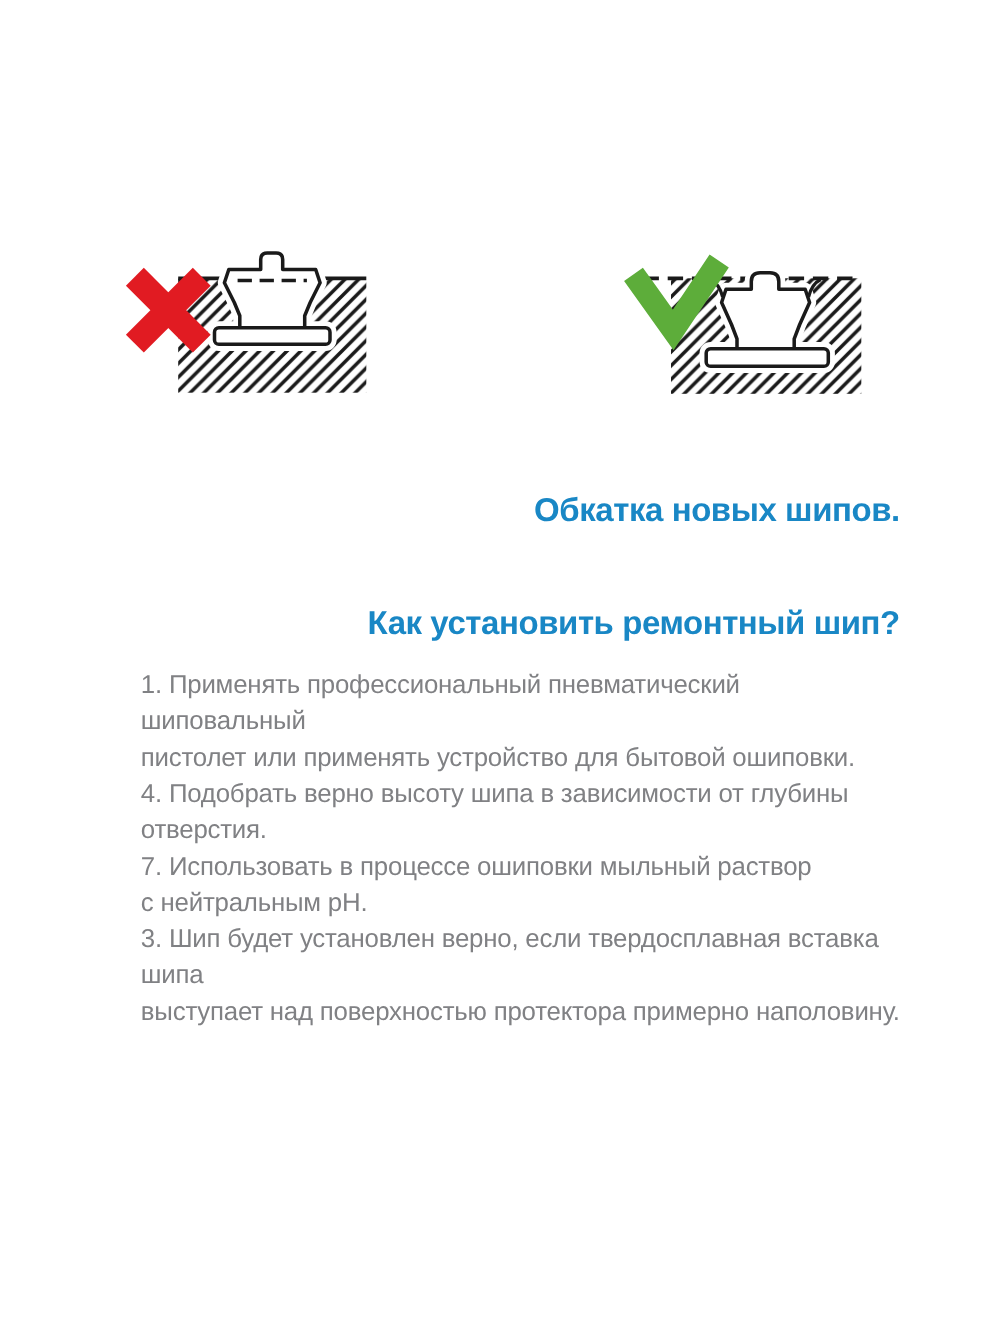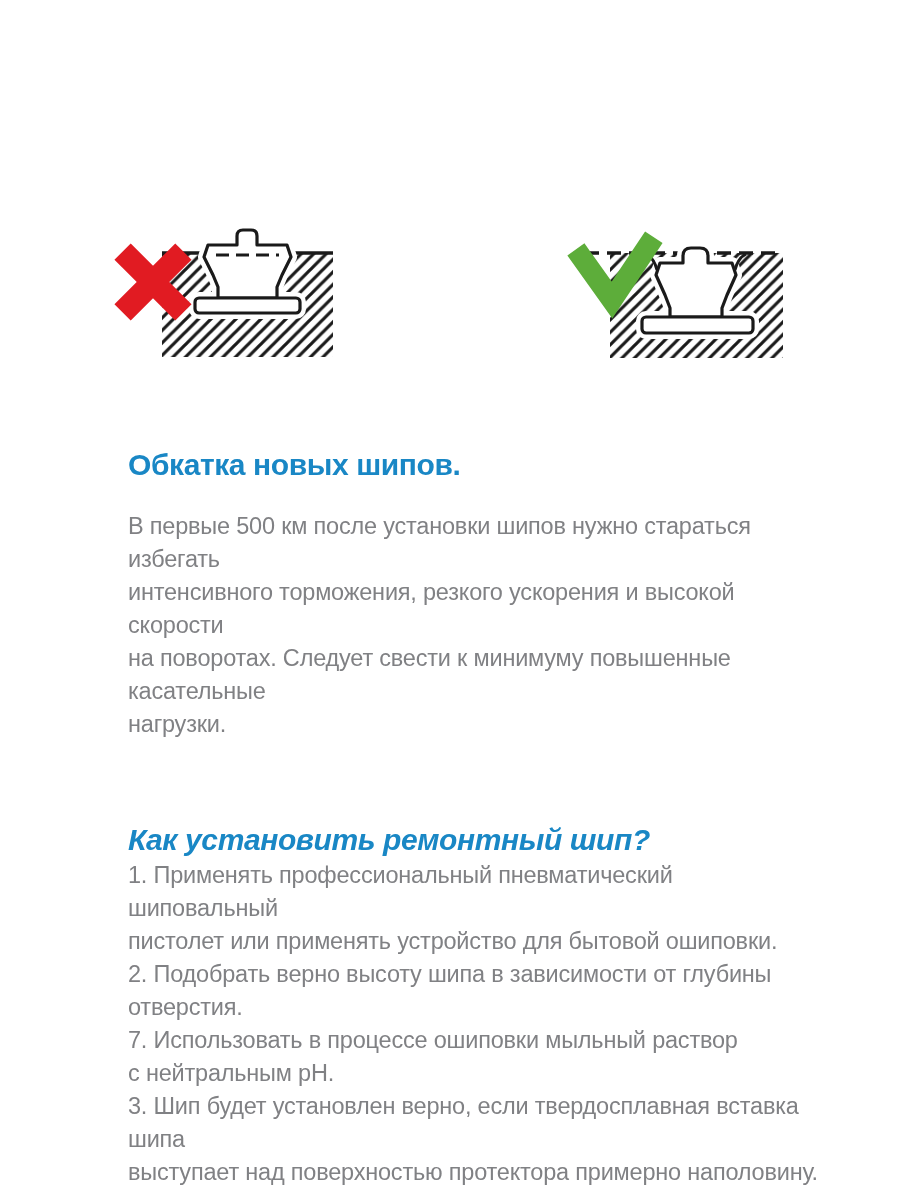--- a/index.html
+++ b/index.html
@@ -32,34 +32,35 @@
     margin-left: 128px;
     width: 690px;
   }
   h2.section-heading {
     margin: 0;
     font-size: 30px;
     line-height: 38px;
     font-weight: bold;
     letter-spacing: -0.4px;
     color: #1987c5;
+    text-align: right;
   }
   #heading-1 { margin-top: 76px; }
-  #heading-2 { margin-top: 80px; font-style: italic; }
+  #heading-2 { margin-top: 64px; }
 
   .body-text {
     margin: 0;
     font-size: 23.5px;
     line-height: 33px;
     letter-spacing: -0.2px;
     color: #808184;
     white-space: pre-line;
   }
   #paragraph-1 { margin-top: 26px; }
-  .items { }
+  .items { margin-top: 20px; }
   .items .body-text { margin: 0; }
 </style>
 </head>
 <body>
 
 <div class="figures">
 
   <svg class="figure incorrect" viewBox="0 0 240 150">
     <defs>
       <pattern id="hatchL" patternUnits="userSpaceOnUse" width="12.5" height="12.5">
@@ -118,31 +119,27 @@
 
     <path d="M22,38 L52,80 L88,26" fill="none" stroke="#5dad3a" stroke-width="21" stroke-linecap="square" stroke-linejoin="miter"></path>
   </svg>
 
 </div>
 
 <div class="content">
 
   <h2 id="heading-1" class="section-heading">Обкатка новых шипов.</h2>
 
-  <p id="paragraph-1" class="body-text">В первые 500 км после установки шипов нужно стараться избегать
-интенсивного торможения, резкого ускорения и высокой скорости
-на поворотах. Следует свести к минимуму повышенные касательные
-нагрузки.</p>
 
   <h2 id="heading-2" class="section-heading">Как установить ремонтный шип?</h2>
 
   <div class="items">
     <div class="body-text">1. Применять профессиональный пневматический шиповальный
 пистолет или применять устройство для бытовой ошиповки.</div>
-    <div class="body-text">2. Подобрать верно высоту шипа в зависимости от глубины
+    <div class="body-text">4. Подобрать верно высоту шипа в зависимости от глубины
 отверстия.</div>
     <div class="body-text">7. Использовать в процессе ошиповки мыльный раствор
 с нейтральным pH.</div>
     <div class="body-text">3. Шип будет установлен верно, если твердосплавная вставка шипа
 выступает над поверхностью протектора примерно наполовину.</div>
   </div>
 
 </div>
 
 </body></html>

